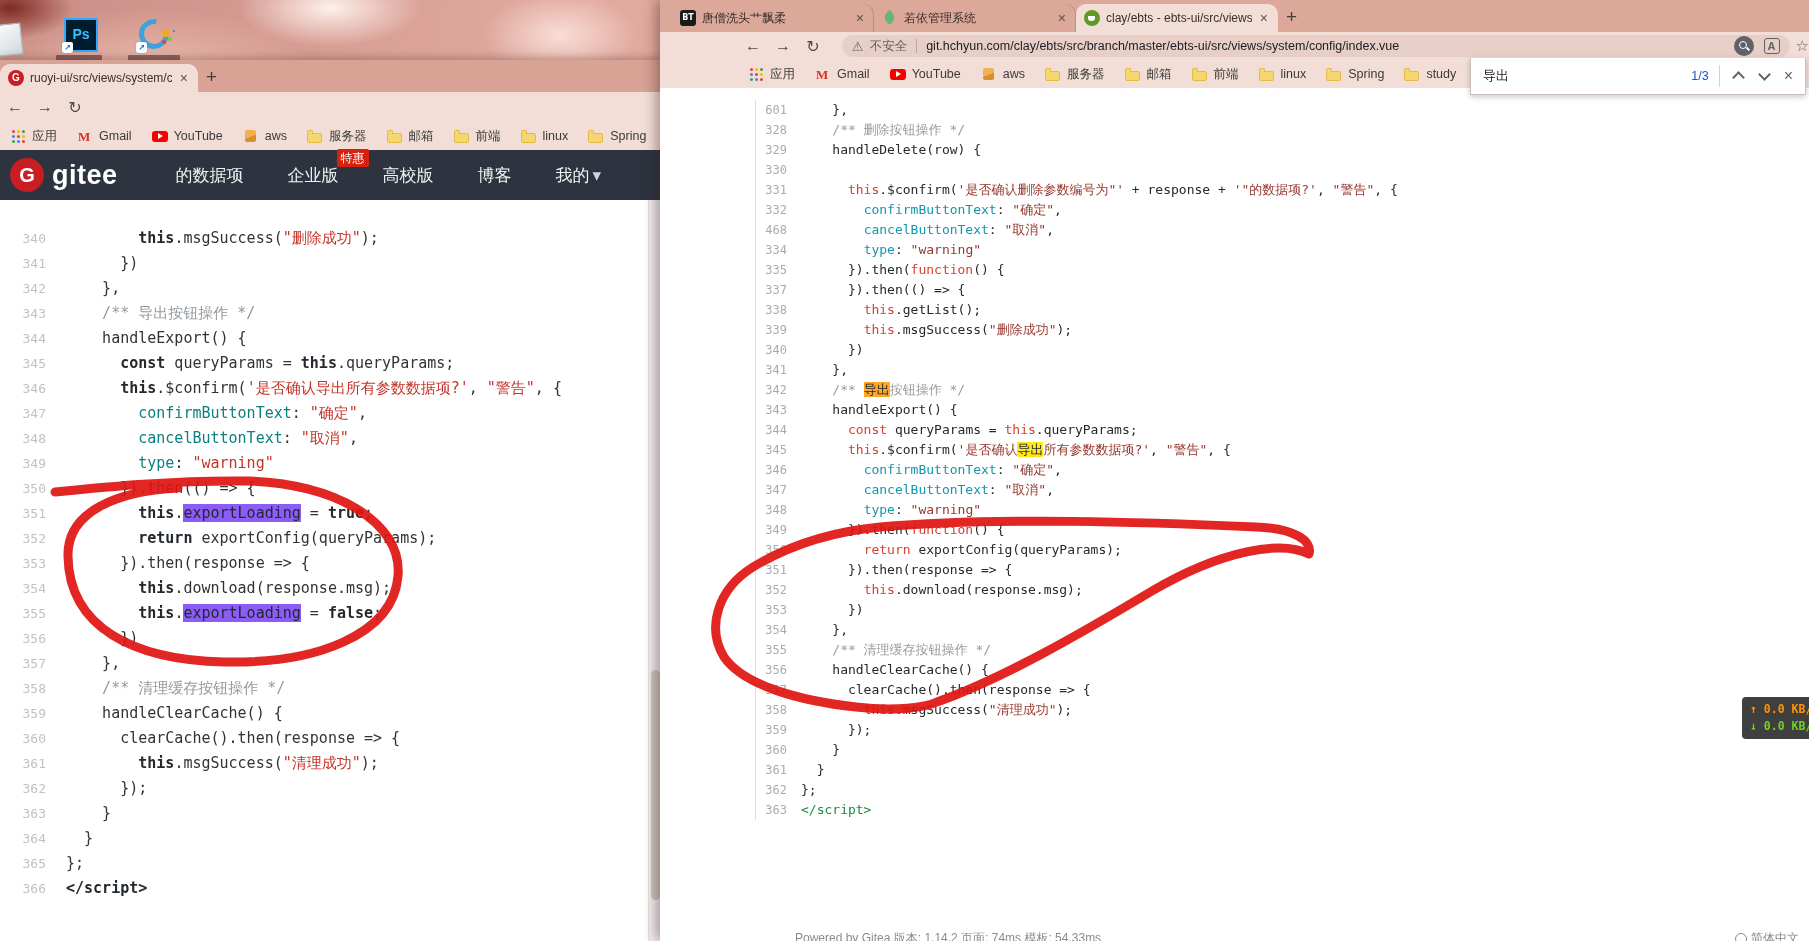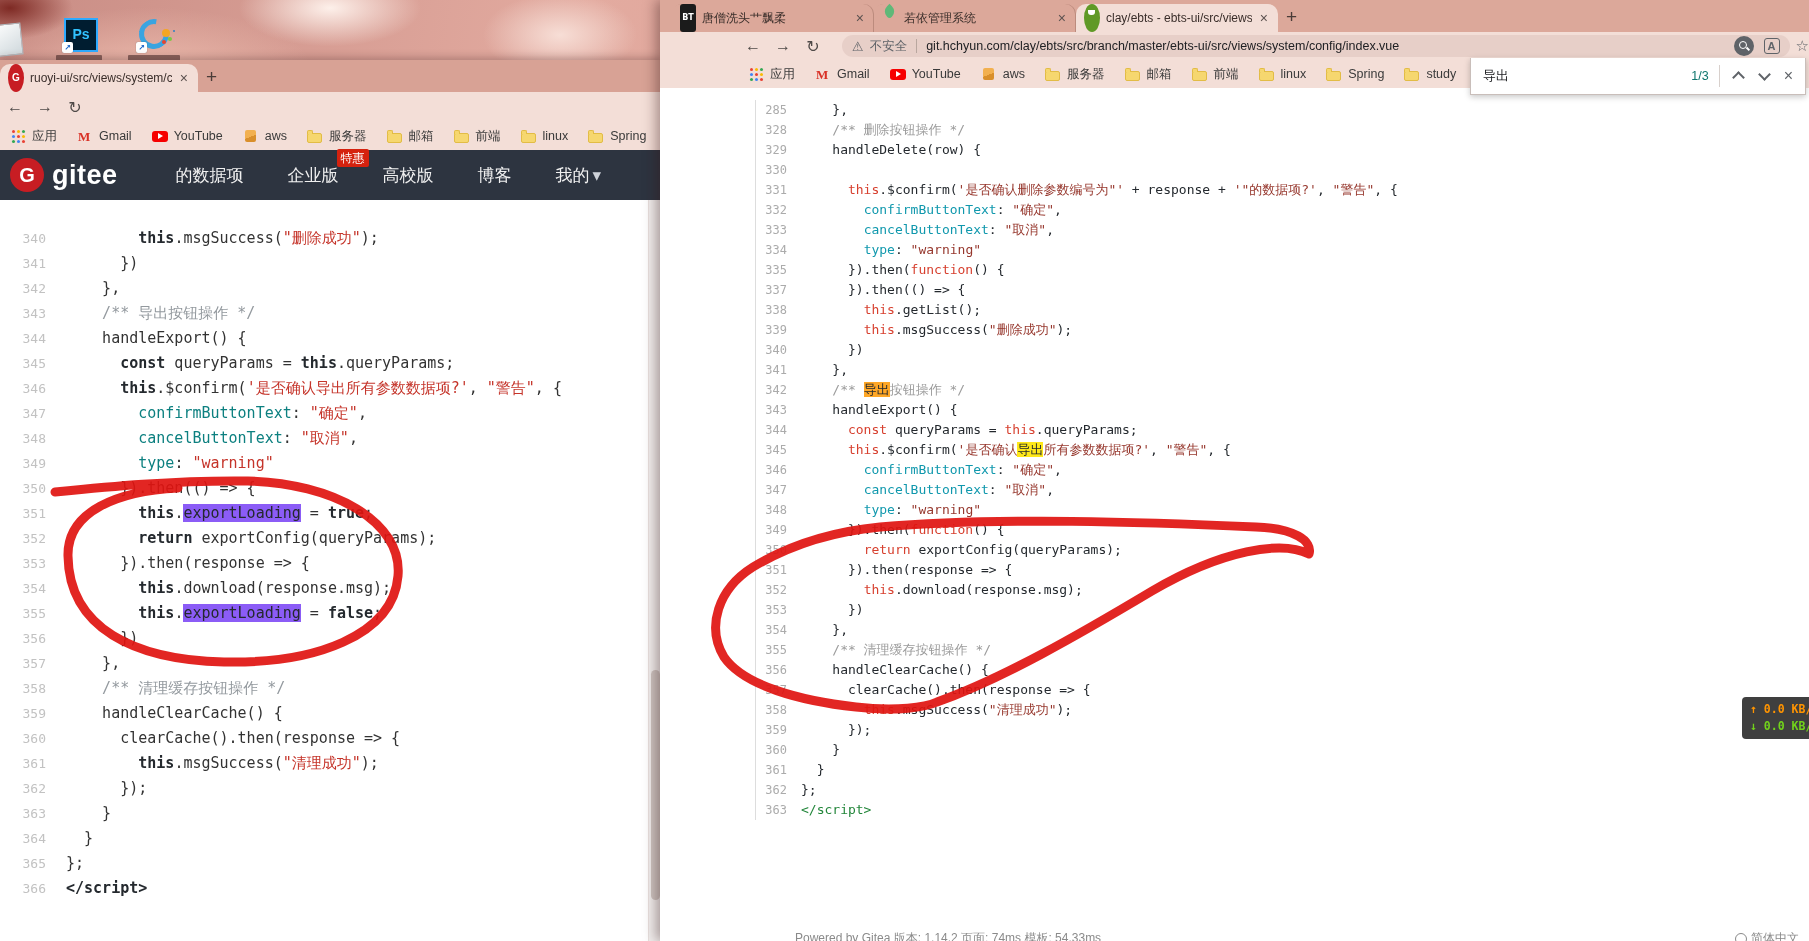--- a/index.html
+++ b/index.html
@@ -18,21 +18,21 @@
   .icon-sun::before{content:"";position:absolute;inset:1px;border:5px solid #3aa4e0;border-radius:50%;border-right-color:transparent;transform:rotate(-35deg);}
   .icon-sun::after{content:"";position:absolute;right:0;top:11px;width:8px;height:8px;background:#f5a623;border-radius:50%;box-shadow:4px 6px 0 -2px #7ac943,-2px 9px 0 -2px #e8442e,8px -2px 0 -3px #2f80c3;}
   .sc-arrow{position:absolute;width:11px;height:11px;background:#fff;border-radius:2px;font:bold 8px/11px "DejaVu Sans",sans-serif;color:#1a63c8;text-align:center;box-shadow:0 0 1px rgba(0,0,0,.5);}
   .smudge{position:absolute;top:55px;height:6px;background:rgba(45,22,22,.5);border-radius:1px;}
   
   .tabstrip{display:flex;align-items:flex-end;padding-left:12px;}
   .tab{height:28px;display:flex;align-items:center;padding:0 8px;border-radius:10px 10px 0 0;box-sizing:border-box;color:#3a2e2a;font-size:12px;}
   .tab .tab-title{flex:1;overflow:hidden;white-space:nowrap;margin:0 6px;}
   .tab .tab-close{color:#5c5250;font-size:14px;line-height:14px;padding:0 2px;}
   .tab.active{background:#f3ded7;}
-  .fav{width:16px;height:28px;flex:none;display:inline-flex;align-items:center;justify-content:center;border-radius:3px;font:bold 8px/1 "DejaVu Sans",sans-serif;}
+  .fav{width:16px;height:16px;flex:none;display:inline-flex;align-items:center;justify-content:center;border-radius:3px;font:bold 8px/1 "DejaVu Sans",sans-serif;}
   .fav-bt{background:#1b1b1b;color:#fff;}
   .fav-leaf{background:transparent;position:relative;}
   .fav-leaf::before{content:"";position:absolute;left:2px;top:2px;width:11px;height:11px;background:#5fb878;border-radius:0 100% 45% 100%;transform:rotate(45deg);}
   .fav-gitea{background:#609926;border-radius:50%;position:relative;}
   .fav-gitea::after{content:"";position:absolute;left:4px;top:6px;width:7px;height:5px;background:#fff;border-radius:0 0 3px 3px;}
   .fav-gitee{background:#c71d23;border-radius:50%;color:#fff;font:bold 10px/1 "Liberation Sans",sans-serif;}
   .newtab{font-size:19px;color:#4a3c38;padding:0 10px 4px 8px;}
   .toolbar{display:flex;align-items:center;}
   .navbtn{font-size:16px;color:#4f4a48;width:30px;text-align:center;flex:none;}
   .pill{flex:1;height:22px;border-radius:11px;background:#e7cfc8;display:flex;align-items:center;padding:0 10px;font-size:12.5px;color:#202124;overflow:hidden;white-space:nowrap;}
@@ -87,21 +87,21 @@
   
   .rw{position:absolute;left:660px;top:0;width:1149px;height:941px;z-index:2;box-shadow:-4px 0 12px rgba(50,20,20,.4);}
   .rw .tabstrip{position:absolute;top:0;left:0;right:0;height:32px;background:#dca89a;}
   .rw .tab{width:202px;}
   .rw .tab:not(.active){box-shadow:inset -1px 0 0 rgba(90,50,40,.25);}
   .rw .toolbar{position:absolute;top:32px;left:0;right:0;height:28px;background:#f3ded7;padding-left:78px;}
   .rw .bookmarks{position:absolute;top:60px;left:0;right:0;height:28px;background:#f3ded7;padding-left:88px;border-bottom:1px solid #e6d0c8;}
   .rw .page{position:absolute;top:88px;left:0;right:0;bottom:0;background:#fff;overflow:hidden;}
   .findbar{position:absolute;left:810px;top:58px;width:336px;height:37px;background:#fff;display:flex;align-items:center;padding:0 12px;box-sizing:border-box;border:1px solid #c9beba;border-top:none;box-shadow:0 2px 6px rgba(0,0,0,.22);z-index:6;}
   .find-q{font-size:13px;color:#202124;flex:1;}
-  .find-count{font-size:12.5px;color:#0f766e;margin-right:10px;}
+  .find-count{font-size:12.5px;color:#1d4ed8;margin-right:10px;}
   .find-div{width:1px;height:22px;background:#d8d0cc;margin-right:12px;}
   .chev{width:12px;height:12px;position:relative;margin-right:14px;}
   .chev::before{content:"";position:absolute;left:2px;width:7px;height:7px;border-left:2px solid #5f6368;border-top:2px solid #5f6368;}
   .chev-up::before{top:3px;transform:rotate(45deg);}
   .chev-down::before{top:0;transform:rotate(225deg);}
   .find-close{font-size:16px;color:#5f6368;}
   .gitea-footer{position:absolute;left:135px;top:930px;font-size:12px;color:#8a8a8a;white-space:nowrap;}
   .gitea-lang{position:absolute;left:1075px;top:930px;font-size:12px;color:#8a8a8a;display:flex;align-items:center;gap:4px;}
   .globe{width:10px;height:10px;border:1.3px solid #8a8a8a;border-radius:50%;display:inline-block;}
   .netbadge{position:absolute;left:1082px;top:697px;width:80px;background:#3f3f3f;border-radius:4px 0 0 4px;padding:4px 4px 4px 8px;font:bold 11.5px/17px "DejaVu Sans Mono",monospace;white-space:nowrap;}
@@ -302,27 +302,27 @@
     <div class="findbar">
       <span class="find-q">导出</span>
       <span class="find-count">1/3</span>
       <span class="find-div"></span>
       <span class="chev chev-up"></span>
       <span class="chev chev-down"></span>
       <span class="find-close">×</span>
     </div>
     <div class="page">
       <div class="codearea rcode" id="rcode">
-          <div class="crow"><span class="ln">285</span><span class="cl"><span class="Rp">    },</span></span></div>
+          <div class="crow"><span class="ln">601</span><span class="cl"><span class="Rp">    },</span></span></div>
           <div class="crow"><span class="ln">328</span><span class="cl"><span class="Rc">    /** 删除按钮操作 */</span></span></div>
           <div class="crow"><span class="ln">329</span><span class="cl"><span class="Rp">    handleDelete(row) {</span></span></div>
           <div class="crow"><span class="ln">330</span></div>
           <div class="crow"><span class="ln">331</span><span class="cl"><span class="Rp">      </span><span class="Rk">this</span><span class="Rp">.$confirm(</span><span class="Rs">'是否确认删除参数编号为"'</span><span class="Rp"> + response + </span><span class="Rs">'"的数据项?'</span><span class="Rp">, </span><span class="Rs">"警告"</span><span class="Rp">, {</span></span></div>
           <div class="crow"><span class="ln">332</span><span class="cl"><span class="Rp">        </span><span class="Rt">confirmButtonText</span><span class="Rp">: </span><span class="Rs">"确定"</span><span class="Rp">,</span></span></div>
-          <div class="crow"><span class="ln">333</span><span class="cl"><span class="Rp">        </span><span class="Rt">cancelButtonText</span><span class="Rp">: </span><span class="Rs">"取消"</span><span class="Rp">,</span></span></div>
+          <div class="crow"><span class="ln">468</span><span class="cl"><span class="Rp">        </span><span class="Rt">cancelButtonText</span><span class="Rp">: </span><span class="Rs">"取消"</span><span class="Rp">,</span></span></div>
           <div class="crow"><span class="ln">334</span><span class="cl"><span class="Rp">        </span><span class="Rt">type</span><span class="Rp">: </span><span class="Rs">"warning"</span></span></div>
           <div class="crow"><span class="ln">335</span><span class="cl"><span class="Rp">      }).then(</span><span class="Rk">function</span><span class="Rp">() {</span></span></div>
           <div class="crow"><span class="ln">337</span><span class="cl"><span class="Rp">      }).then(() =&gt; {</span></span></div>
           <div class="crow"><span class="ln">338</span><span class="cl"><span class="Rp">        </span><span class="Rk">this</span><span class="Rp">.getList();</span></span></div>
           <div class="crow"><span class="ln">339</span><span class="cl"><span class="Rp">        </span><span class="Rk">this</span><span class="Rp">.msgSuccess(</span><span class="Rs">"删除成功"</span><span class="Rp">);</span></span></div>
           <div class="crow"><span class="ln">340</span><span class="cl"><span class="Rp">      })</span></span></div>
           <div class="crow"><span class="ln">341</span><span class="cl"><span class="Rp">    },</span></span></div>
           <div class="crow"><span class="ln">342</span><span class="cl"><span class="Rc">    /** </span><span class="Ro">导出</span><span class="Rc">按钮操作 */</span></span></div>
           <div class="crow"><span class="ln">343</span><span class="cl"><span class="Rp">    handleExport() {</span></span></div>
           <div class="crow"><span class="ln">344</span><span class="cl"><span class="Rp">      </span><span class="Rk">const</span><span class="Rp"> queryParams = </span><span class="Rk">this</span><span class="Rp">.queryParams;</span></span></div>

